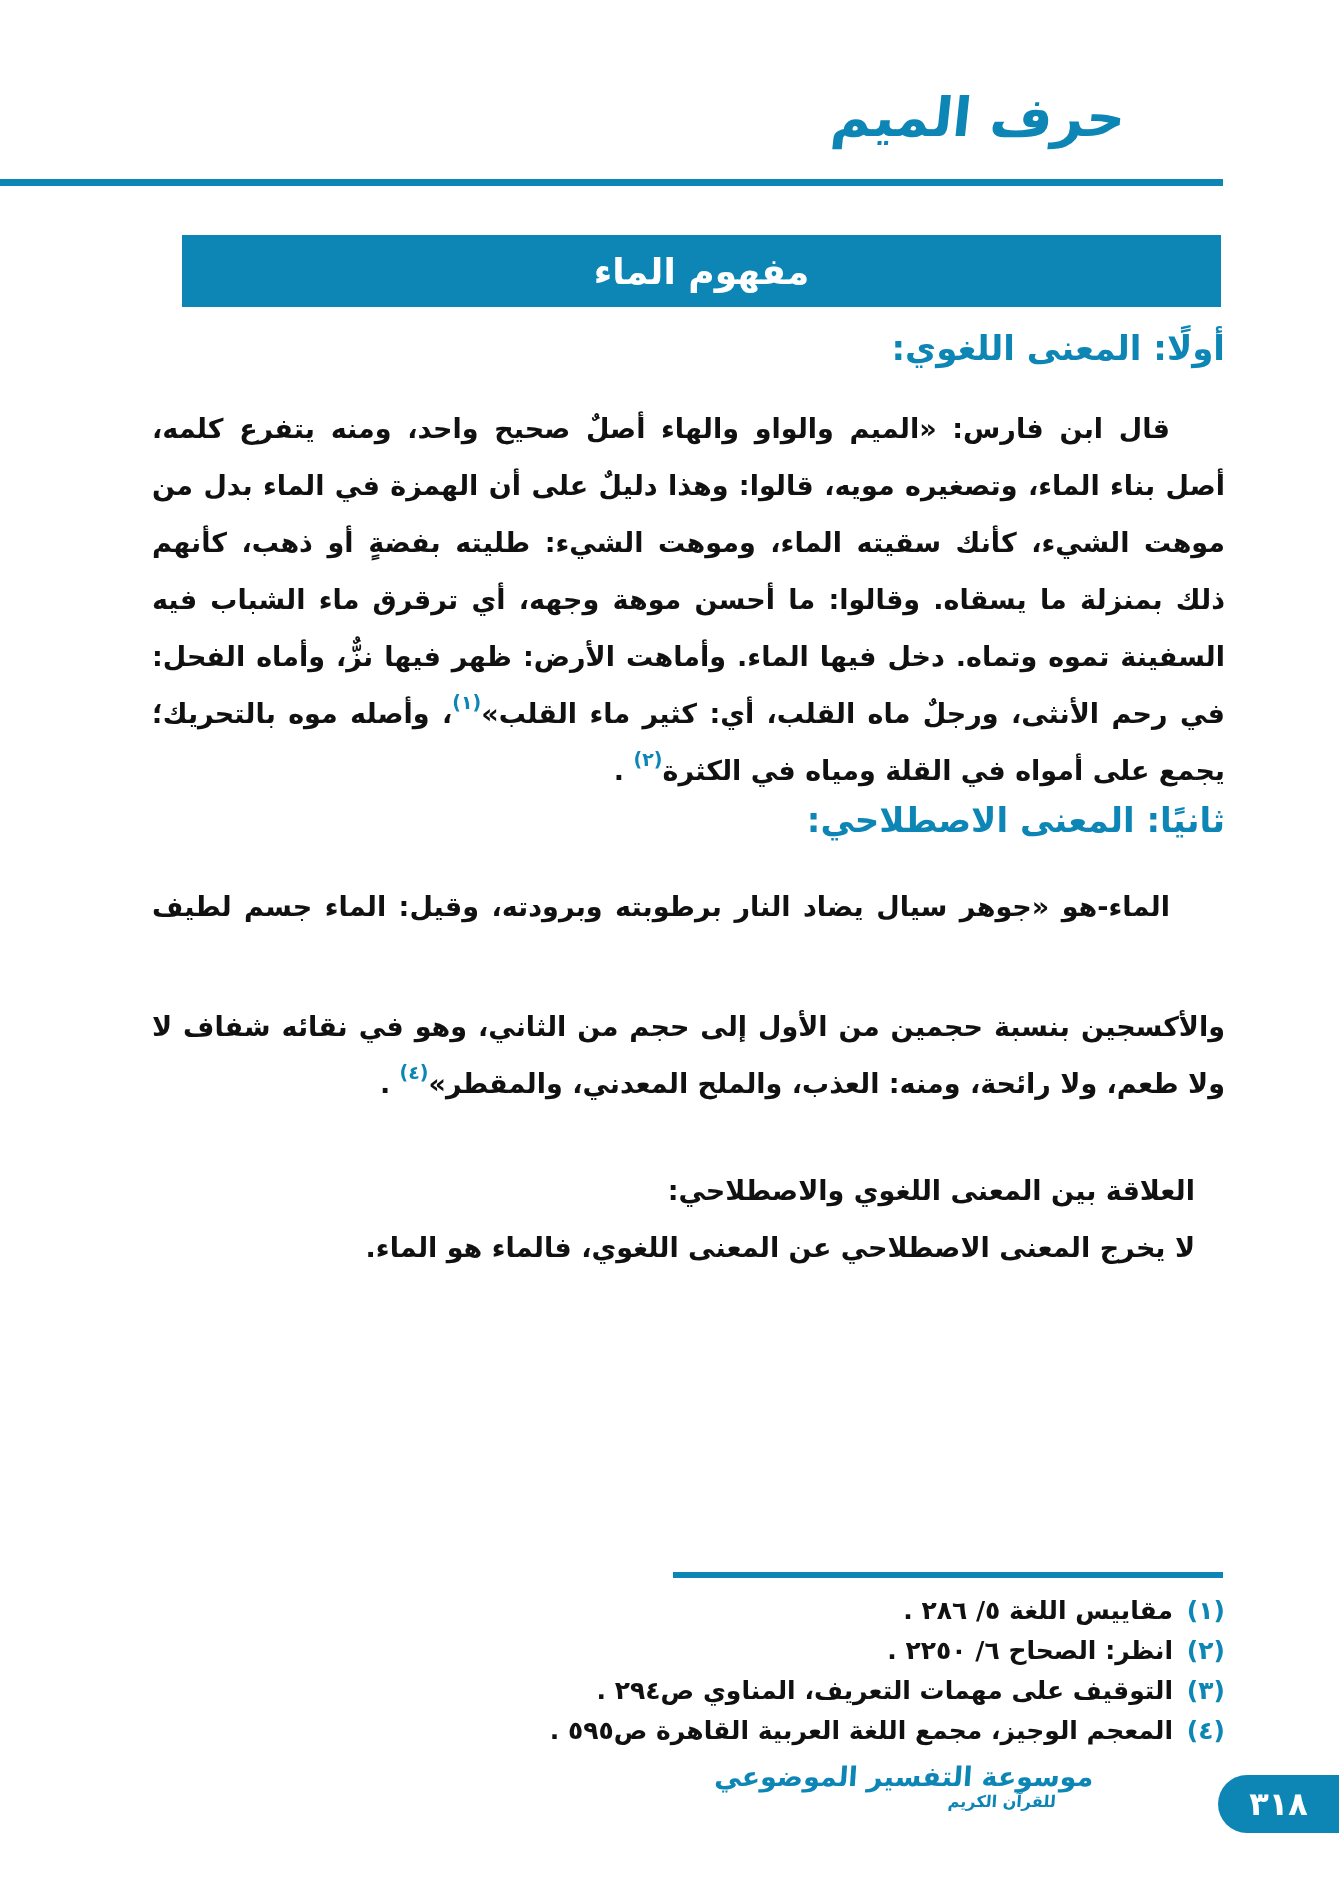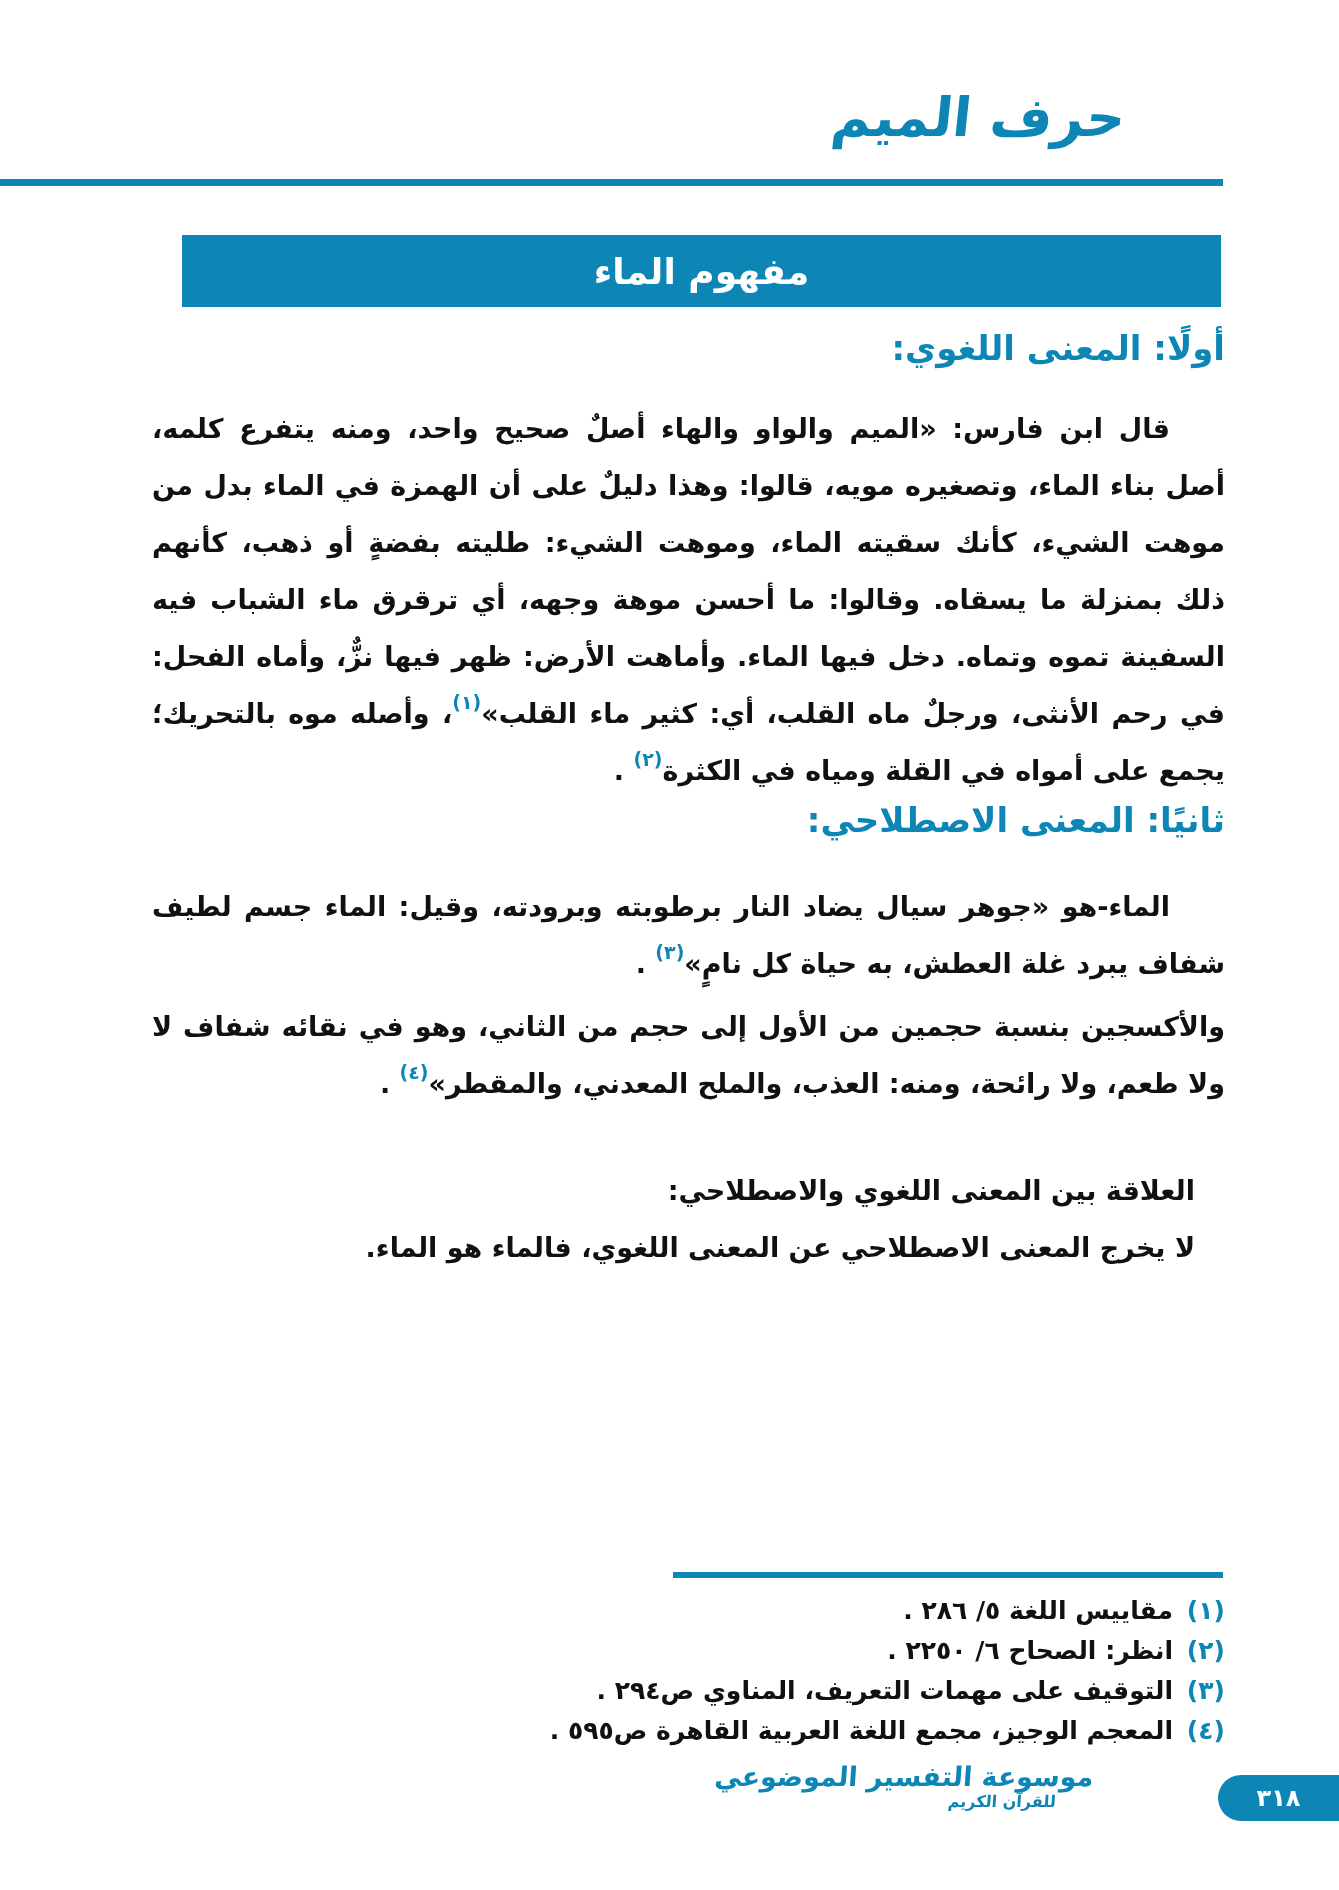--- a/index.html
+++ b/index.html
@@ -73,24 +73,24 @@
   .fn-text { color:#111111; white-space:nowrap; }
 
   
   .publisher-logo {
     position:absolute; top:1761px; right:246px; width:180px;
     text-align:center; color:#0d86b5; transform:skewX(-4deg);
   }
   .logo-line1 { font-size:27px; font-weight:bold; line-height:1.15; white-space:nowrap; }
   .logo-line2 { font-size:16px; font-weight:bold; }
   .page-tab {
-    position:absolute; top:1775px; right:0; width:121px; height:46px;
+    position:absolute; top:1775px; right:0; width:121px; height:58px;
     background:#0d86b5; border-radius:29px 0 0 29px;
     color:#ffffff; display:flex; align-items:center; justify-content:center;
-    font-size:24px; font-weight:bold;
+    font-size:32px; font-weight:bold;
   }
 </style>
 </head>
 <body>
 
 <div class="page">
 
   <div class="chapter-title">حرف الميم</div>
   <div class="header-rule"></div>
 
@@ -107,21 +107,20 @@
     <div class="tline">ذلك بمنزلة ما يسقاه. وقالوا: ما أحسن موهة وجهه، أي ترقرق ماء الشباب فيه يقال: ماهت</div>
     <div class="tline">السفينة تموه وتماه. دخل فيها الماء. وأماهت الأرض: ظهر فيها نزٌّ، وأماه الفحل: ألقى ماءه</div>
     <div class="tline"><span>في رحم الأنثى، ورجلٌ ماه القلب، أي: كثير ماء القلب»</span><span class="fnref">(١)</span><span>، وأصله موه بالتحريك؛ لأنه</span></div>
     <div class="tline last"><span>يجمع على أمواه في القلة ومياه في الكثرة</span><span class="fnref">(٢)</span><span> .</span></div>
   </div>
 
   <div class="section-heading heading-2">ثانيًا: المعنى الاصطلاحي:</div>
 
   <div class="textblock para-2">
     <div class="tline indent">الماء-هو «جوهر سيال يضاد النار برطوبته وبرودته، وقيل: الماء جسم لطيف بسيط</div>
-    <div class="tline last"><span>شفاف يبرد غلة العطش، به حياة كل نامٍ»</span><span class="fnref">(٣)</span><span> .</span></div>
   </div>
 
   <div class="textblock para-3">
     <div class="tline">والأكسجين بنسبة حجمين من الأول إلى حجم من الثاني، وهو في نقائه شفاف لا لون له،</div>
     <div class="tline last"><span>ولا طعم، ولا رائحة، ومنه: العذب، والملح المعدني، والمقطر»</span><span class="fnref">(٤)</span><span> .</span></div>
   </div>
 
   <div class="textblock relation-block">
     <div class="tline">العلاقة بين المعنى اللغوي والاصطلاحي:</div>
     <div class="tline">لا يخرج المعنى الاصطلاحي عن المعنى اللغوي، فالماء هو الماء.</div>

